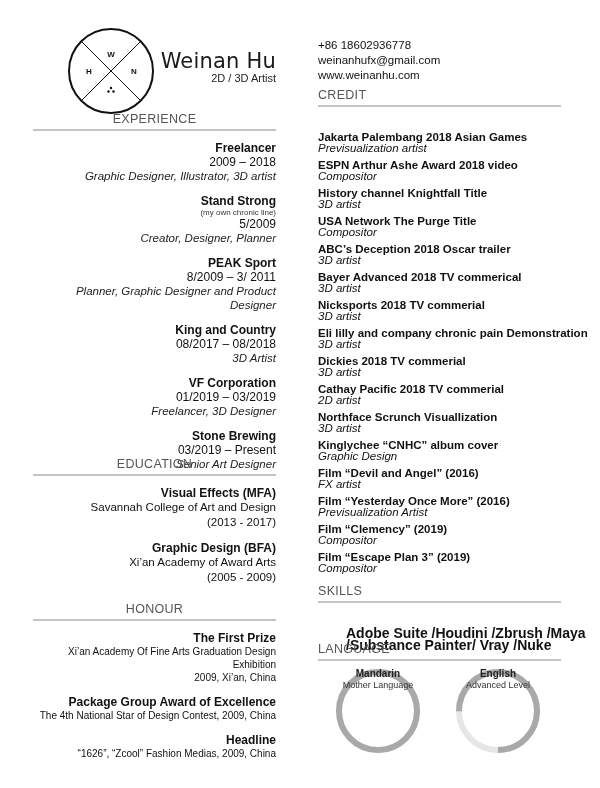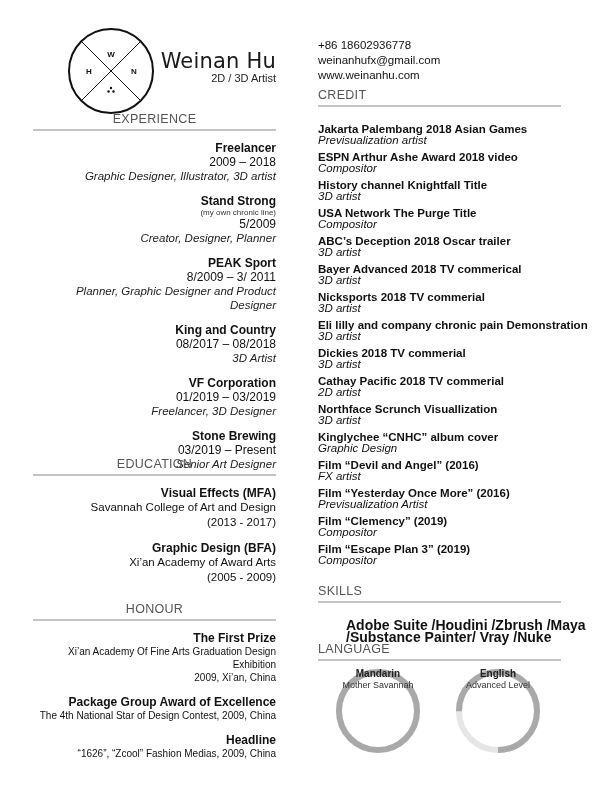--- a/index.html
+++ b/index.html
@@ -18,21 +18,21 @@
   .left-col .sec-head { margin-bottom: 10px; text-align: center; }
   .entry { margin-bottom: 11px; }
   .entry .org { font-size: 12px; font-weight: bold; line-height: 14px; color: #111; }
   .entry .note { font-size: 8px; color: #333; line-height: 9px; }
   .entry .date { font-size: 12px; line-height: 14px; color: #111; }
   .entry .role { font-size: 11.5px; font-style: italic; line-height: 14px; color: #222; }
   .edu .line { font-size: 11.5px; line-height: 15px; color: #111; }
   .hon .line { font-size: 10px; line-height: 13px; color: #111; }
 
   .right-col { position: absolute; left: 318px; width: 243px; }
-  .right-col .sec-head { text-align: left; margin-bottom: 16px; }
+  .right-col .sec-head { text-align: left; margin-bottom: 24px; }
   .credit { margin-bottom: 5px; }
   .credit .t { font-size: 11.5px; font-weight: bold; line-height: 12px; color: #111; white-space: nowrap; }
   .credit .r { font-size: 11.5px; font-style: italic; line-height: 11px; color: #111; }
 
   .skills { font-size: 14px; font-weight: bold; line-height: 12px; color: #111; width: 270px; margin-left: 28px; }
 
   .langs { position: absolute; left: 335px; top: 668px; display: flex; gap: 34px; }
   .ring { position: relative; width: 86px; height: 86px; }
   .ring svg { position: absolute; left: 0; top: 0; }
   .ring .txt { position: absolute; left: 0; top: 0; width: 86px; height: 86px; display: flex; flex-direction: column; align-items: center; text-align: center; }
@@ -220,21 +220,21 @@
   <div class="sec-head">LANGUAGE</div>
 </div>
 <div class="langs" id="lang-list">
     <div class="ring">
       <svg width="86" height="86" viewBox="0 0 86 86">
         <circle cx="43" cy="43" r="39" fill="none" stroke="#e6e6e6" stroke-width="6"></circle>
         <circle cx="43" cy="43" r="39" fill="none" stroke="#a9a9a9" stroke-width="6" stroke-dasharray="245.04422698000386 245.04422698000386" transform="rotate(90 43 43)"></circle>
       </svg>
       <div class="txt">
         <div class="lname">Mandarin</div>
-        <div class="lvl">Mother Savannah</div>
+        <div class="lvl">Mother Language</div>
       </div>
     </div>
     <div class="ring">
       <svg width="86" height="86" viewBox="0 0 86 86">
         <circle cx="43" cy="43" r="39" fill="none" stroke="#e6e6e6" stroke-width="6"></circle>
         <circle cx="43" cy="43" r="39" fill="none" stroke="#a9a9a9" stroke-width="6" stroke-dasharray="183.7831702350029 245.04422698000386" transform="rotate(90 43 43) scale(1,-1) translate(0,-86)"></circle>
       </svg>
       <div class="txt">
         <div class="lname">English</div>
         <div class="lvl">Advanced Level</div>

